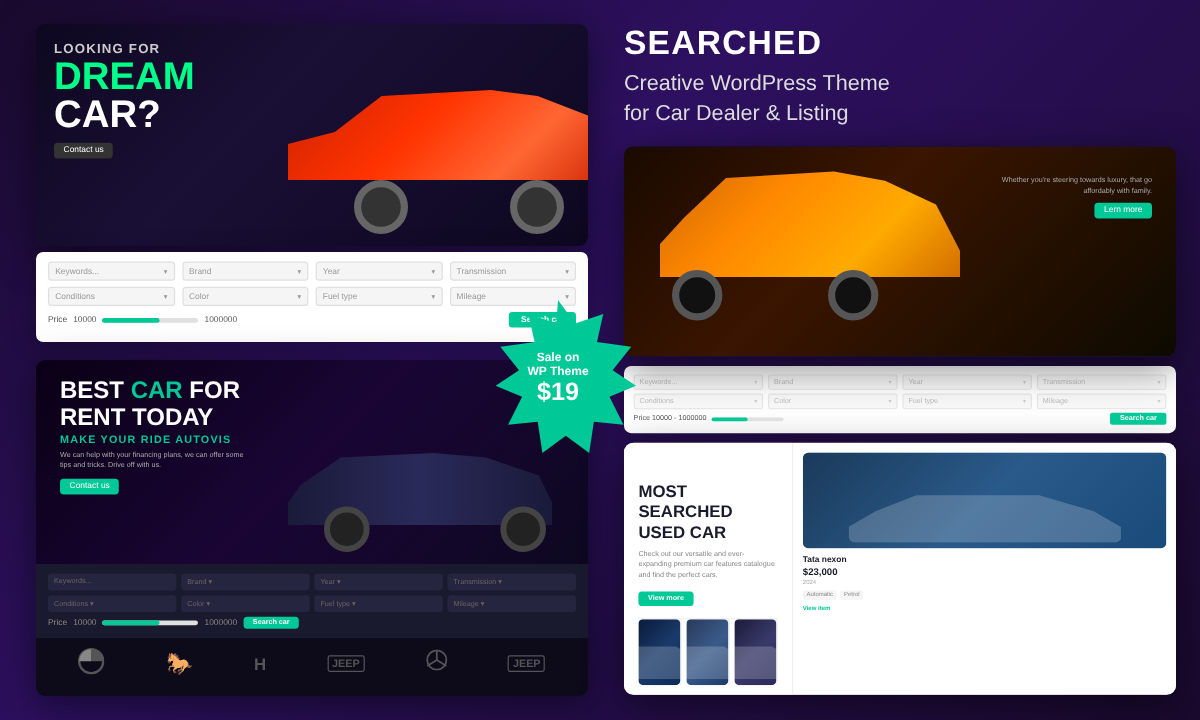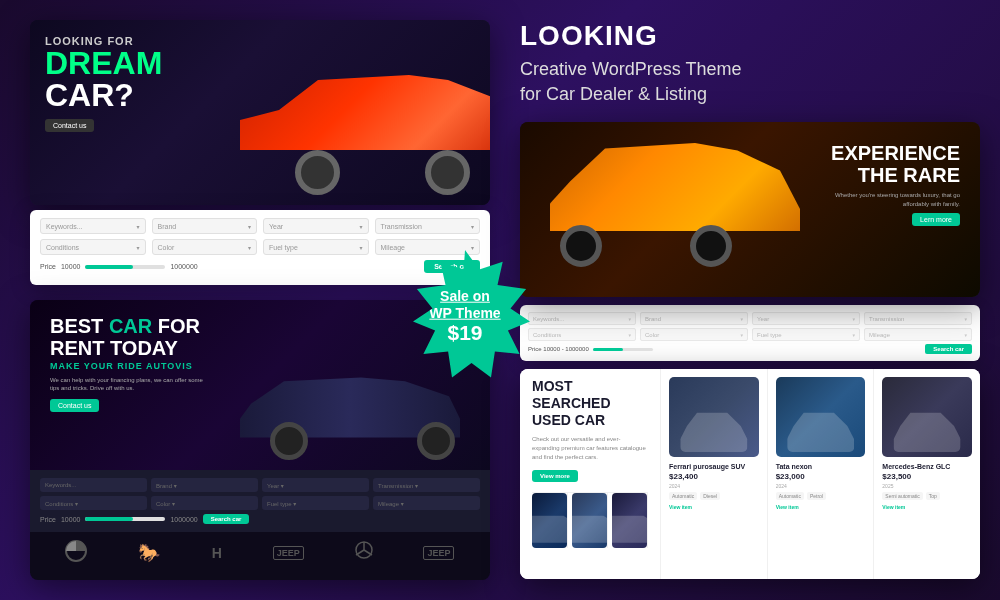--- a/index.html
+++ b/index.html
@@ -445,21 +445,21 @@
       height: 210px;
       border-radius: 8px;
       overflow: hidden;
       box-shadow: 0 8px 32px rgba(0,0,0,0.5);
       background: white;
       display: flex;
     }
 
     .most-searched-left {
       width: 140px;
-      padding: 9px 12px;
+      padding: 32px 12px;
       flex-shrink: 0;
       background: white;
     }
 
     .most-searched-title {
       font-size: 14px;
       font-weight: 900;
       color: #1a1a2e;
       text-transform: uppercase;
       line-height: 1.2;
@@ -613,25 +613,24 @@
     .sale-text {
       text-align: center;
       position: absolute;
       top: 50%;
       left: 50%;
       transform: translate(-50%, -50%);
       width: 90px;
     }
 
     .sale-line1 {
-      font-size: 14px;
+      font-size: 10px;
       font-weight: bold;
       color: white;
       line-height: 1.2;
-      text-decoration: underline;
     }
 
     .sale-price {
       font-size: 21px;
       font-weight: 900;
       color: white;
       line-height: 1;
     }
 
     
@@ -852,38 +851,34 @@
           <line x1="17" y1="14" x2="9" y2="9" stroke="#555" stroke-width="1.5"></line>
         </svg>
     </span>
     <span class="brand-logo" style="font-size:9px;font-weight:bold;color:#555;border:1px solid #555;padding:1px 3px;border-radius:2px;">JEEP</span>
   </div>
 </div>
 
 <div class="right-panel">
 
   <div class="autovis-header">
-    <div class="autovis-title">LOOKING</div>
+    <div class="autovis-title">SEARCHED</div>
     <div class="autovis-subtitle">Creative WordPress Theme<br>for Car Dealer &amp; Listing</div>
   </div>
 
   <div class="screenshot-top-right">
     <div class="orange-car-bg"></div>
 
     <div style="position:absolute; left:10px; bottom:20px; width:240px; height:100px;">
       <div class="orange-car-body"></div>
       <div class="orange-wheel1"></div>
       <div class="orange-wheel2"></div>
     </div>
 
     <div class="experience-text">
-      <div class="experience-title">
-        <span>EXPERIENCE</span><br>
-        <span>THE RARE</span>
-      </div>
       <div class="experience-desc">Whether you're steering towards luxury, that go affordably with family.</div>
       <div class="learn-more-btn">Lern more</div>
     </div>
   </div>
 
   <div class="search-bar-topright">
     <div class="sb-row">
       <div class="sb-field">Keywords... <span class="sb-arrow">▾</span></div>
       <div class="sb-field">Brand <span class="sb-arrow">▾</span></div>
       <div class="sb-field">Year <span class="sb-arrow">▾</span></div>
@@ -924,67 +919,37 @@
         </div>
         <div class="bottom-mini-card">
           <div class="bottom-mini-img merc-gradient" style="border-radius:4px; position:relative;">
             <div class="mini-car-shape"></div>
           </div>
         </div>
       </div>
     </div>
 
     <div class="car-cards-area">
-      <div class="car-card">
-        <div class="car-card-image">
-          <div class="car-img-1">
-            <div class="mini-car-shape" style="width:75%; height:55%;"></div>
-          </div>
-        </div>
-        <div class="car-card-name">Ferrari purosauge SUV</div>
-        <div class="car-card-price">$23,400</div>
-        <div class="car-card-year">2024</div>
-        <div class="car-card-tags">
-          <span class="car-tag">Automatic</span>
-          <span class="car-tag">Diesel</span>
-        </div>
-        <div class="view-btn-small">View item</div>
-      </div>
 
       <div class="car-card">
         <div class="car-card-image">
           <div class="car-img-2">
             <div class="mini-car-shape" style="width:75%; height:55%;"></div>
           </div>
         </div>
         <div class="car-card-name">Tata nexon</div>
         <div class="car-card-price">$23,000</div>
         <div class="car-card-year">2024</div>
         <div class="car-card-tags">
           <span class="car-tag">Automatic</span>
           <span class="car-tag">Petrol</span>
         </div>
         <div class="view-btn-small">View item</div>
       </div>
 
-      <div class="car-card">
-        <div class="car-card-image">
-          <div class="car-img-3">
-            <div class="mini-car-shape" style="width:75%; height:55%;"></div>
-          </div>
-        </div>
-        <div class="car-card-name">Mercedes-Benz GLC</div>
-        <div class="car-card-price">$23,500</div>
-        <div class="car-card-year">2025</div>
-        <div class="car-card-tags">
-          <span class="car-tag">Semi automatic</span>
-          <span class="car-tag">Top</span>
-        </div>
-        <div class="view-btn-small">View item</div>
-      </div>
     </div>
   </div>
 </div>
 
 <div class="sale-badge">
   <div class="sale-starburst">
     <div class="sale-text">
       <div class="sale-line1">Sale on<br>WP Theme</div>
       <div class="sale-price">$19</div>
     </div>

